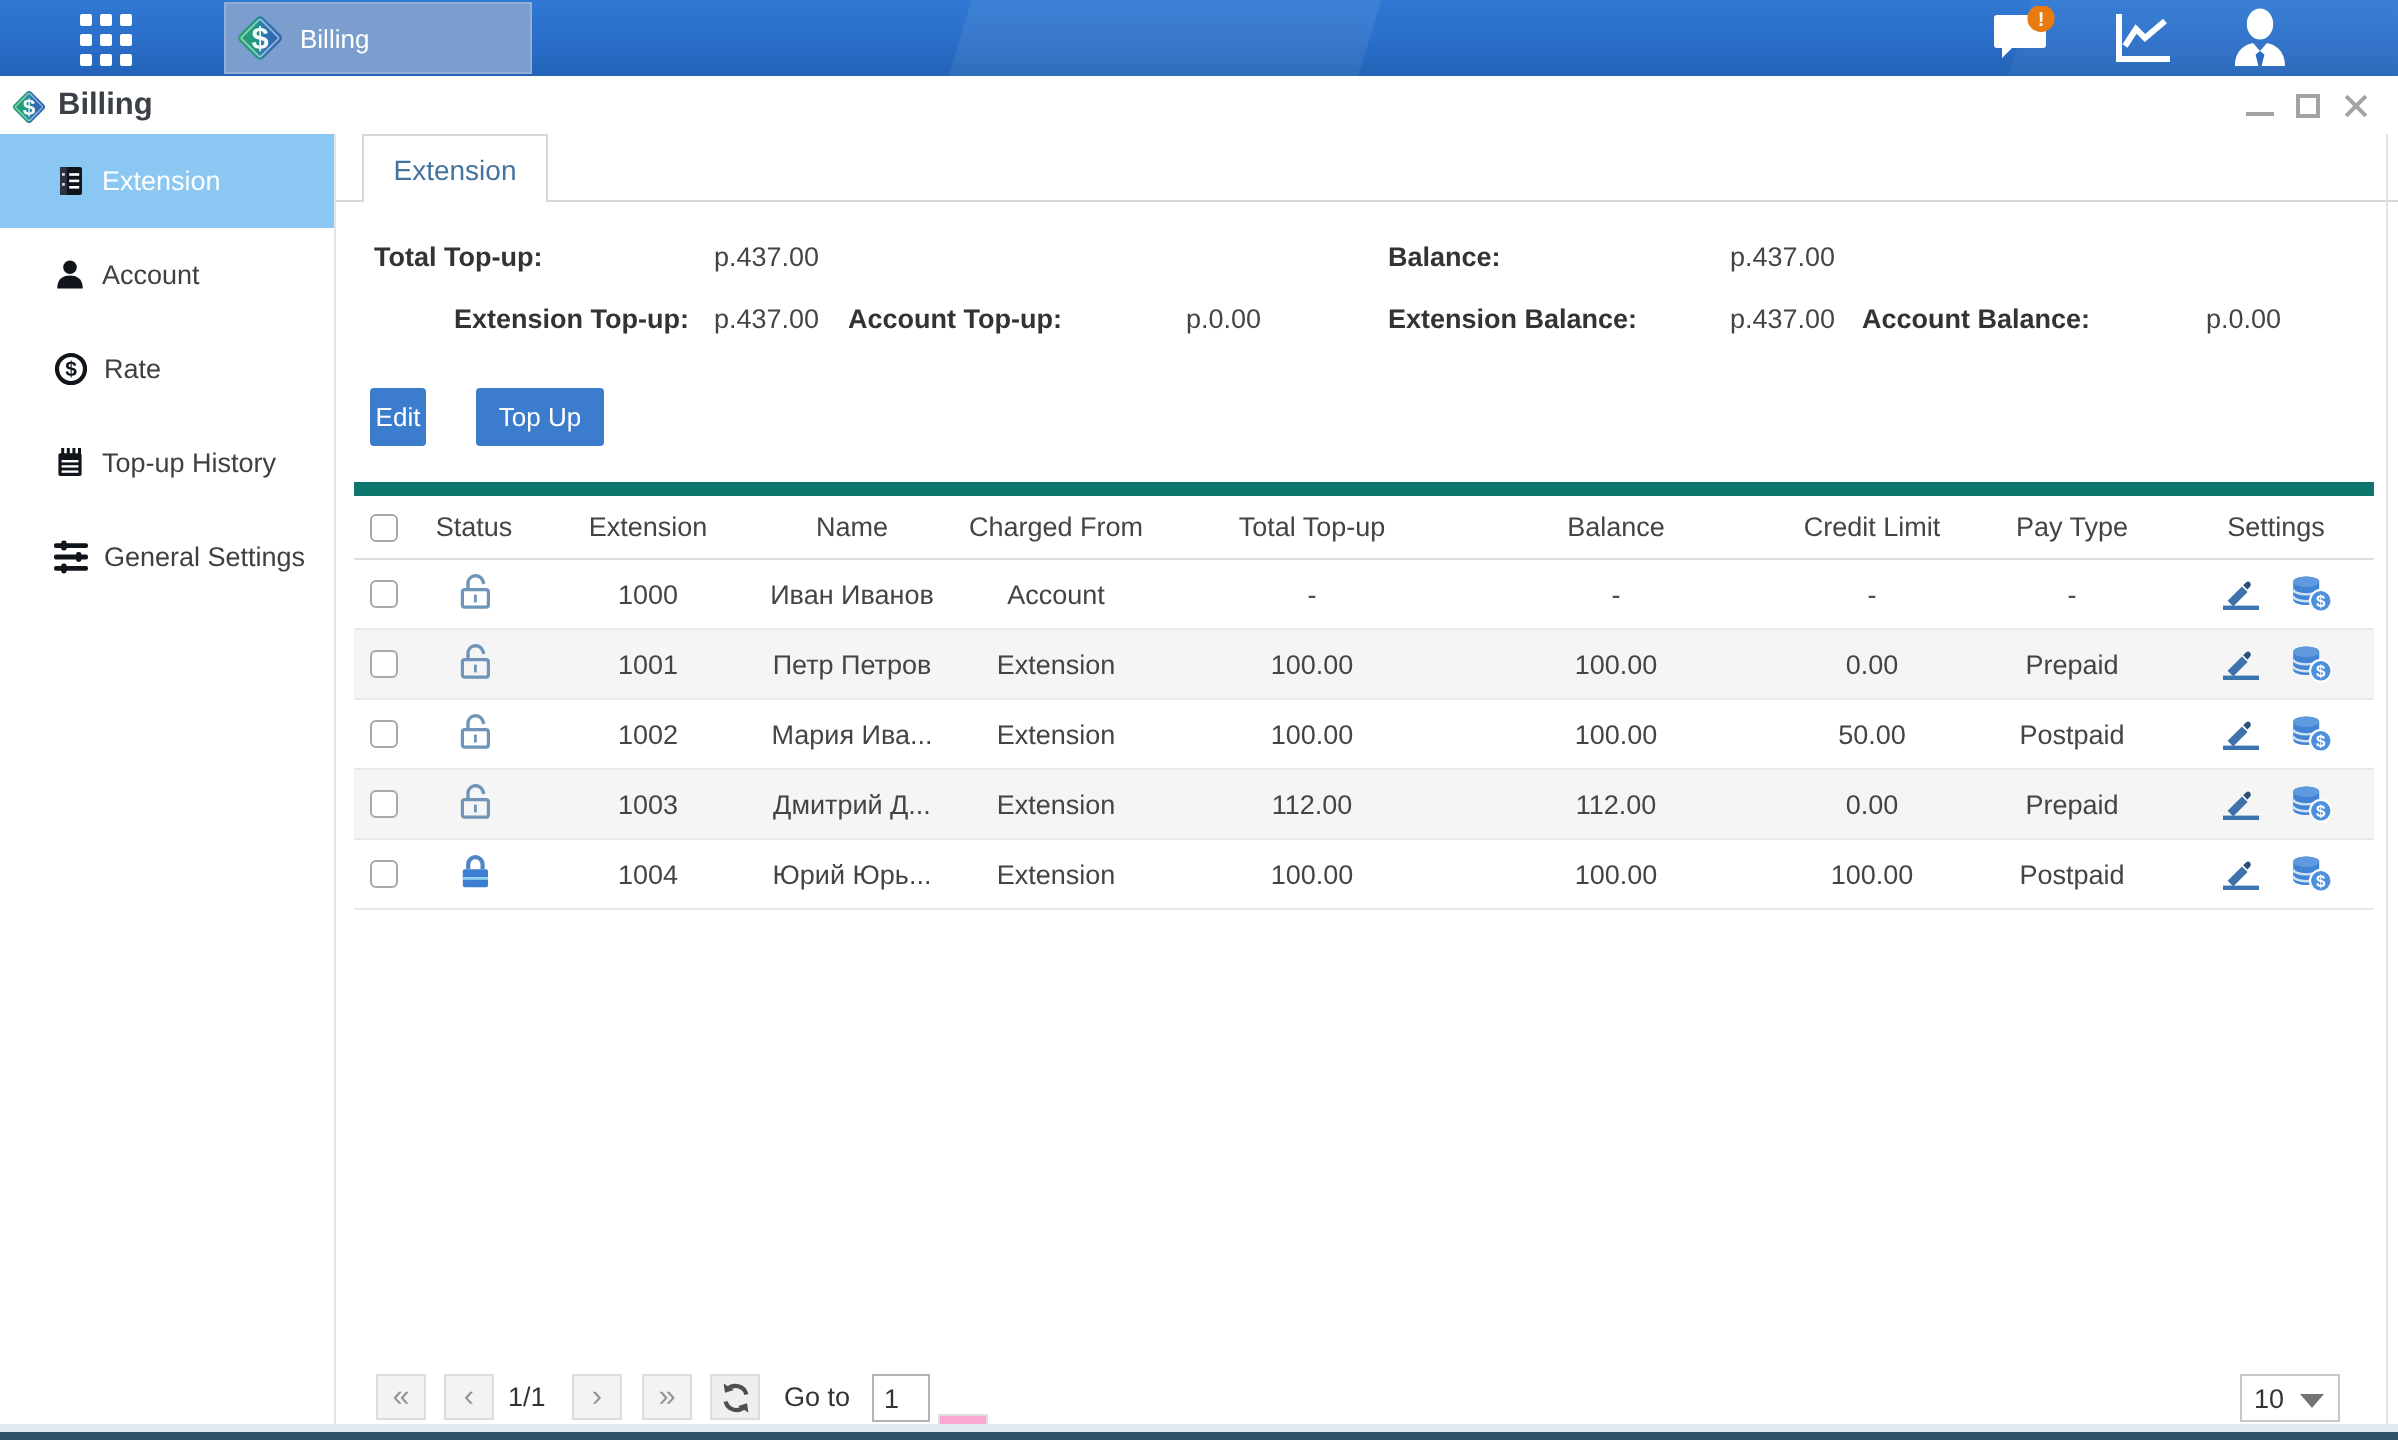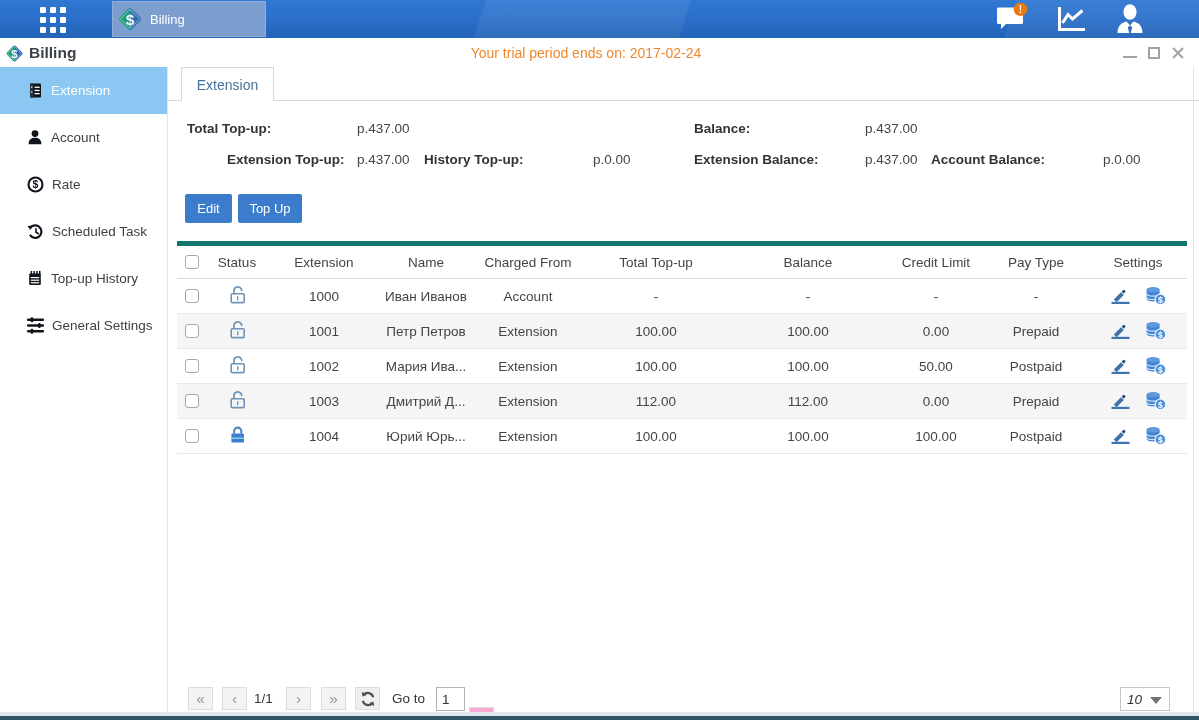--- a/index.html
+++ b/index.html
@@ -36,32 +36,32 @@
 #content{position:absolute;left:168px;top:67px;width:1031px;height:645px;background:#fff;}
 #tabbar{position:absolute;left:0;top:0;width:1031px;height:34px;border-bottom:1px solid #d8d8d8;}
 #tab1{position:absolute;left:13px;top:0;width:93px;height:34px;background:#fff;border:1px solid #d8d8d8;border-bottom:none;color:#44749e;font-size:14px;display:flex;align-items:center;justify-content:center;z-index:2;}
 .lbl{position:absolute;font-size:13.5px;font-weight:bold;color:#333;white-space:nowrap;}
 .val{position:absolute;font-size:13.5px;color:#444;white-space:nowrap;margin-left:44px;}
 .btn{position:absolute;height:29px;background:#3b7ccd;color:#fff;font-size:13px;border-radius:2px;display:flex;align-items:center;justify-content:center;}
 
 #tbl{position:absolute;left:9px;top:174px;width:1010px;border-collapse:collapse;table-layout:fixed;}
 #tbl th{font-weight:normal;}
 #tbl th,#tbl td{font-size:13.5px;color:#444;text-align:center;height:35px;padding:0;border-bottom:1px solid #e9e9e9;vertical-align:middle;}
-#tbl thead tr{border-top:5px solid #0f766e;}
+#tbl thead tr{border-top:7px solid #0f766e;}
 #tbl thead th{border-bottom:1px solid #dcdcdc;}
 #tbl tr.alt td{background:#f5f5f5;}
 .cb{width:14px;height:14px;border:1px solid #a8a8a8;border-radius:3px;background:#fff;margin:0 auto;}
 .opcell{display:flex;align-items:center;justify-content:center;gap:14px;}
 
 .pgbtn{position:absolute;top:620px;width:25px;height:23px;background:#f3f3f3;border:1px solid #ddd;color:#949494;font-size:15.5px;display:flex;align-items:center;justify-content:center;}
 .pgtxt{position:absolute;font-size:13.5px;color:#555;white-space:nowrap;}
 #goinput{position:absolute;left:268px;top:620px;width:29px;height:24px;border:1px solid #b5b5b5;font-size:13.5px;color:#333;padding-left:5px;display:flex;align-items:center;}
 #gobtn{position:absolute;left:301px;top:640px;width:25px;height:23px;background:#f9a8d4;border:1px solid #dedede;color:#555;font-size:13.5px;display:flex;align-items:center;justify-content:center;}
 #pagesize{position:absolute;left:952px;top:620px;width:50px;height:24px;border:1px solid #c8c8c8;font-size:13.5px;color:#333;}
-#pagesize .num{position:absolute;left:6px;top:4px;font-style:italic;}
+#pagesize .num{position:absolute;left:6px;top:4px;}
 #pagesize .tri{position:absolute;right:7px;top:9px;width:0;height:0;border-left:6.5px solid transparent;border-right:6.5px solid transparent;border-top:7.5px solid #737373;}
 
 #strip1{position:absolute;left:0;top:712px;width:1199px;height:4px;background:#dfe9ee;}
 #strip2{position:absolute;left:0;top:716px;width:1199px;height:4px;background:#2f5469;}
 </style>
 </head>
 <body>
 <div id="topbar">
   <div class="sheen"></div>
     <div class="sheen2"></div>
@@ -109,21 +109,20 @@
     <path d="M15,22.5 l2.2,1.8 -1.4,5.7 h-1.6 l-1.4,-5.7 z" fill="#2a6cc6"></path>
   </svg>
 </div>
 <div id="titlebar">
   <svg class="diamond" width="19" height="19" viewBox="0 0 26 26">
     <rect x="4.6" y="4.6" width="16.8" height="16.8" rx="2.4" transform="rotate(45 13 13)" fill="url(#dg1)"></rect>
     <rect x="6.2" y="6.2" width="13.6" height="13.6" rx="0.8" transform="rotate(45 13 13)" fill="none" stroke="rgba(255,255,255,.5)" stroke-width="0.9"></rect>
     <text x="13" y="18.6" font-size="15.5" font-weight="bold" fill="#f2faf6" text-anchor="middle" font-family="Liberation Sans">$</text>
   </svg>
   <span class="name">Billing</span>
-  <span id="trial">Your trial period ends on: 2017-02-24</span>
   <div id="winbtns">
       <div class="wmin"></div>
       <div class="wmax"></div>
       <div class="wclose"></div>
     </div>
 </div>
 <div id="sidebar">
   <div class="sitem active">
     <svg width="16" height="17" viewBox="0 0 16 17">
         <rect x="3" y="1.5" width="11" height="14" rx="1" fill="#10151c"></rect>
@@ -144,28 +143,20 @@
     Account
   </div>
   <div class="sitem">
     <svg width="17" height="17" viewBox="0 0 17 17">
         <circle cx="8.5" cy="8.5" r="7" fill="none" stroke="#10151c" stroke-width="2.1"></circle>
         <text x="8.5" y="12.2" font-size="10.5" font-weight="bold" fill="#10151c" text-anchor="middle" font-family="Liberation Sans">$</text>
       </svg>
     Rate
   </div>
   <div class="sitem">
-    <svg width="17" height="17" viewBox="0 0 17 17">
-        <path d="M2.9,11.8 A6.2,6.2 0 1 0 3.3,4.9" fill="none" stroke="#10151c" stroke-width="2.2"></path>
-        <path d="M0.6,3.0 l5.2,-0.4 -2.6,4.4 z" fill="#10151c"></path>
-        <path d="M9,5.2 V9.3 l2.9,1.7" fill="none" stroke="#10151c" stroke-width="1.6"></path>
-      </svg>
-    Scheduled Task
-  </div>
-  <div class="sitem">
     <svg width="16" height="17" viewBox="0 0 16 17">
         <rect x="2.2" y="3.6" width="11.6" height="11.4" rx="1" fill="#10151c"></rect>
         <rect x="3.6" y="1" width="1.5" height="3.4" fill="#10151c"></rect>
         <rect x="6.4" y="1" width="1.5" height="3.4" fill="#10151c"></rect>
         <rect x="9.2" y="1" width="1.5" height="3.4" fill="#10151c"></rect>
         <rect x="12" y="1" width="1.5" height="3.4" fill="#10151c"></rect>
         <rect x="3.8" y="7" width="8.4" height="1.2" fill="#fff"></rect>
         <rect x="3.8" y="9.6" width="8.4" height="1.2" fill="#fff"></rect>
         <rect x="3.8" y="12.2" width="8.4" height="1.2" fill="#fff"></rect>
       </svg>
@@ -186,27 +177,27 @@
 <div id="content">
   <div id="tabbar">
       <div id="tab1">Extension</div>
     </div>
   <span class="lbl" style="left:19px;top:54px;">Total Top-up:</span>
   <span class="val" style="left:145px;top:54px;">p.437.00</span>
   <span class="lbl" style="left:526px;top:54px;">Balance:</span>
   <span class="val" style="left:653px;top:54px;">p.437.00</span>
   <span class="lbl" style="left:19px;top:85px;padding-left:40px;">Extension Top-up:</span>
   <span class="val" style="left:145px;top:85px;">p.437.00</span>
-  <span class="lbl" style="left:256px;top:85px;">History Top-up:</span>
+  <span class="lbl" style="left:256px;top:85px;">Account Top-up:</span>
   <span class="val" style="left:381px;top:85px;">p.0.00</span>
   <span class="lbl" style="left:526px;top:85px;">Extension Balance:</span>
   <span class="val" style="left:653px;top:85px;">p.437.00</span>
   <span class="lbl" style="left:763px;top:85px;">Account Balance:</span>
   <span class="val" style="left:891px;top:85px;">p.0.00</span>
-  <div class="btn" style="left:17px;top:127px;width:47px;">Edit</div>
+  <div class="btn" style="left:17px;top:127px;width:28px;">Edit</div>
   <div class="btn" style="left:70px;top:127px;width:64px;">Top Up</div>
   <table id="tbl">
     <colgroup>
         <col style="width:30px">
         <col style="width:60px">
         <col style="width:114px">
         <col style="width:90px">
         <col style="width:114px">
         <col style="width:142px">
         <col style="width:162px">

